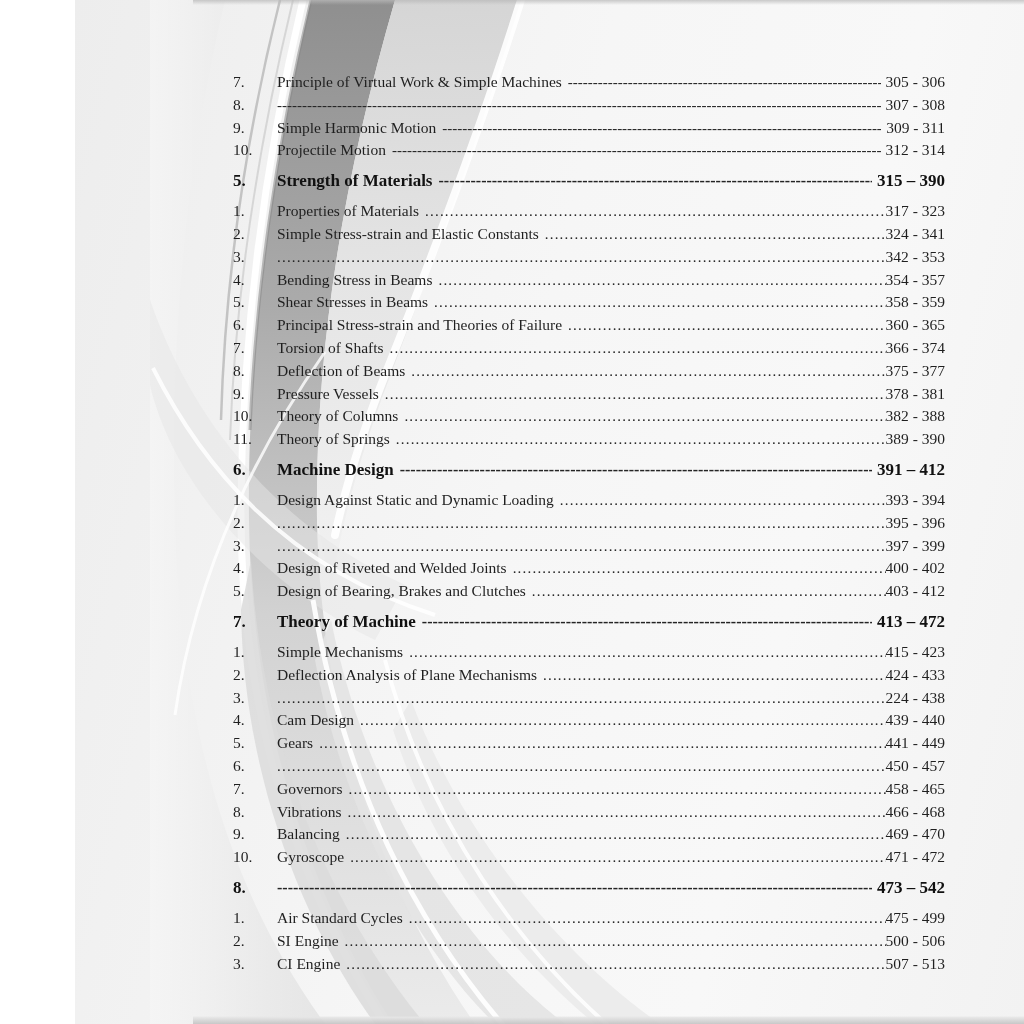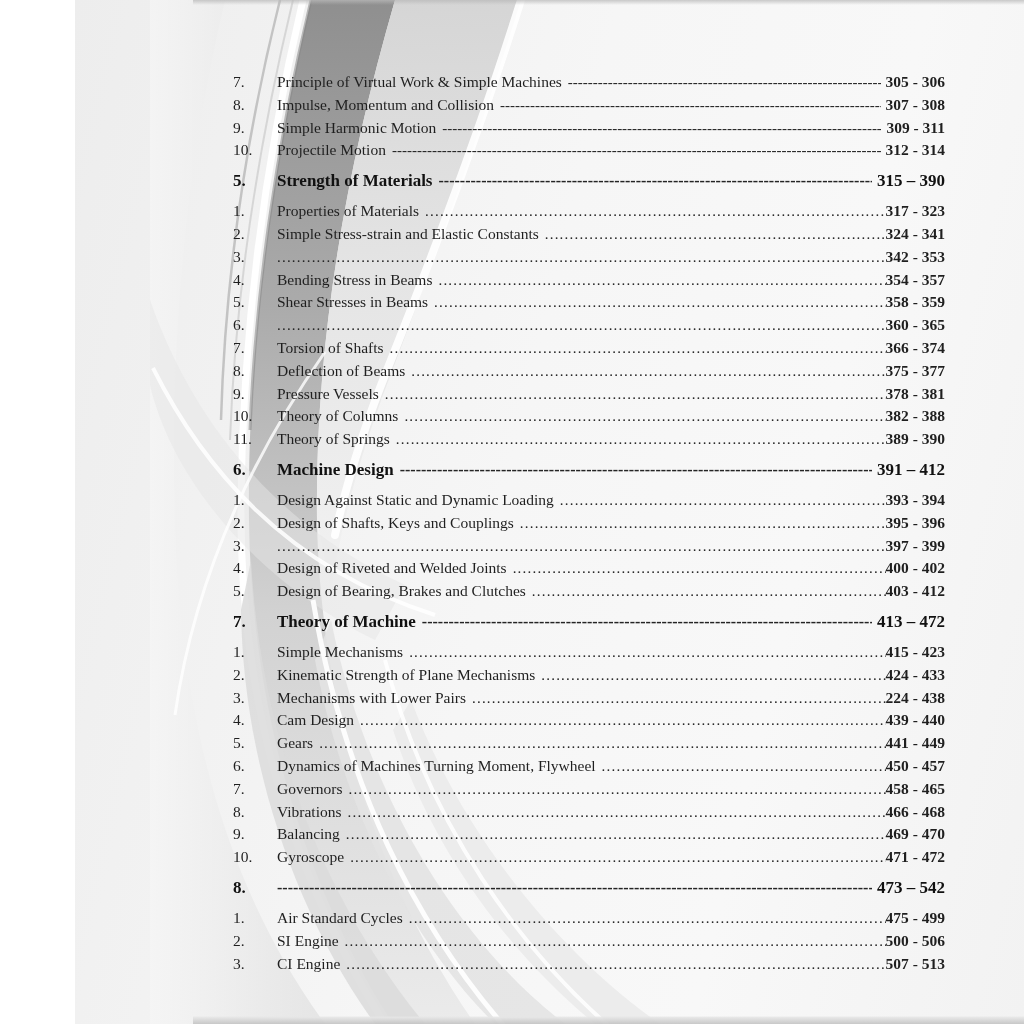--- a/index.html
+++ b/index.html
@@ -31,21 +31,21 @@
     font-size:15.5px;line-height:22.8px;white-space:nowrap;
   }
   .row .num{flex:none;width:44px;}
   .row .title{flex:none;margin-right:6px;text-align:center;}
   .row .leader{
     flex:1 1 auto;overflow:hidden;white-space:nowrap;
     font-size:15px;color:#242424;
   }
   .row .leader.dots{letter-spacing:1.2px;}
   .row .leader.dashes{letter-spacing:0;}
-  .row .pages{flex:none;text-align:right;font-weight:bold;}
+  .row .pages{flex:none;text-align:right;}
   .row.dash-row .pages{padding-left:5px;}
   .row.header{
     font-size:17px;font-weight:bold;color:#111;
     height:24px;line-height:24px;margin:7px 0;
   }
   .row.header .leader{font-size:16px;}
 </style>
 </head>
 <body>
 
@@ -90,21 +90,20 @@
 
     <div class="toc" id="toc-root">
         <div class="row dash-row">
     <span class="num">7.</span>
     <span class="title">Principle of Virtual Work &amp; Simple Machines</span>
     <span class="leader dashes">--------------------------------------------------------------------------------------------------------------------------------------------------------------------------------------------------------------------------------------------------------------------------------------------------------------------------------</span>
     <span class="pages">305 - 306</span>
   </div>
         <div class="row dash-row">
     <span class="num">8.</span>
-    <span class="title">Impulse, Momentum and Collision</span>
     <span class="leader dashes">--------------------------------------------------------------------------------------------------------------------------------------------------------------------------------------------------------------------------------------------------------------------------------------------------------------------------------</span>
     <span class="pages">307 - 308</span>
   </div>
         <div class="row dash-row">
     <span class="num">9.</span>
     <span class="title">Simple Harmonic Motion</span>
     <span class="leader dashes">--------------------------------------------------------------------------------------------------------------------------------------------------------------------------------------------------------------------------------------------------------------------------------------------------------------------------------</span>
     <span class="pages">309 - 311</span>
   </div>
         <div class="row dash-row">
@@ -143,20 +142,21 @@
     <span class="pages">354 - 357</span>
   </div>
         <div class="row">
     <span class="num">5.</span>
     <span class="title">Shear Stresses in Beams</span>
     <span class="leader dots">............................................................................................................................................................................................................................................................................................................</span>
     <span class="pages">358 - 359</span>
   </div>
         <div class="row">
     <span class="num">6.</span>
+    <span class="title">Principal Stress-strain and Theories of Failure</span>
     <span class="leader dots">............................................................................................................................................................................................................................................................................................................</span>
     <span class="pages">360 - 365</span>
   </div>
         <div class="row">
     <span class="num">7.</span>
     <span class="title">Torsion of Shafts</span>
     <span class="leader dots">............................................................................................................................................................................................................................................................................................................</span>
     <span class="pages">366 - 374</span>
   </div>
         <div class="row">
@@ -190,21 +190,20 @@
     <span class="pages">391 – 412</span>
   </div>
         <div class="row">
     <span class="num">1.</span>
     <span class="title">Design Against Static and Dynamic Loading</span>
     <span class="leader dots">............................................................................................................................................................................................................................................................................................................</span>
     <span class="pages">393 - 394</span>
   </div>
         <div class="row">
     <span class="num">2.</span>
-    <span class="title">Design of Shafts, Keys and Couplings</span>
     <span class="leader dots">............................................................................................................................................................................................................................................................................................................</span>
     <span class="pages">395 - 396</span>
   </div>
         <div class="row">
     <span class="num">3.</span>
     <span class="leader dots">............................................................................................................................................................................................................................................................................................................</span>
     <span class="pages">397 - 399</span>
   </div>
         <div class="row">
     <span class="num">4.</span>
@@ -225,45 +224,43 @@
     <span class="pages">413 – 472</span>
   </div>
         <div class="row">
     <span class="num">1.</span>
     <span class="title">Simple Mechanisms</span>
     <span class="leader dots">............................................................................................................................................................................................................................................................................................................</span>
     <span class="pages">415 - 423</span>
   </div>
         <div class="row">
     <span class="num">2.</span>
-    <span class="title">Kinematic Strength of Plane Mechanisms</span>
+    <span class="title">Deflection Analysis of Plane Mechanisms</span>
     <span class="leader dots">............................................................................................................................................................................................................................................................................................................</span>
     <span class="pages">424 - 433</span>
   </div>
         <div class="row">
     <span class="num">3.</span>
-    <span class="title">Mechanisms with Lower Pairs</span>
     <span class="leader dots">............................................................................................................................................................................................................................................................................................................</span>
     <span class="pages">224 - 438</span>
   </div>
         <div class="row">
     <span class="num">4.</span>
     <span class="title">Cam Design</span>
     <span class="leader dots">............................................................................................................................................................................................................................................................................................................</span>
     <span class="pages">439 - 440</span>
   </div>
         <div class="row">
     <span class="num">5.</span>
     <span class="title">Gears</span>
     <span class="leader dots">............................................................................................................................................................................................................................................................................................................</span>
     <span class="pages">441 - 449</span>
   </div>
         <div class="row">
     <span class="num">6.</span>
-    <span class="title">Dynamics of Machines Turning Moment, Flywheel</span>
     <span class="leader dots">............................................................................................................................................................................................................................................................................................................</span>
     <span class="pages">450 - 457</span>
   </div>
         <div class="row">
     <span class="num">7.</span>
     <span class="title">Governors</span>
     <span class="leader dots">............................................................................................................................................................................................................................................................................................................</span>
     <span class="pages">458 - 465</span>
   </div>
         <div class="row">

